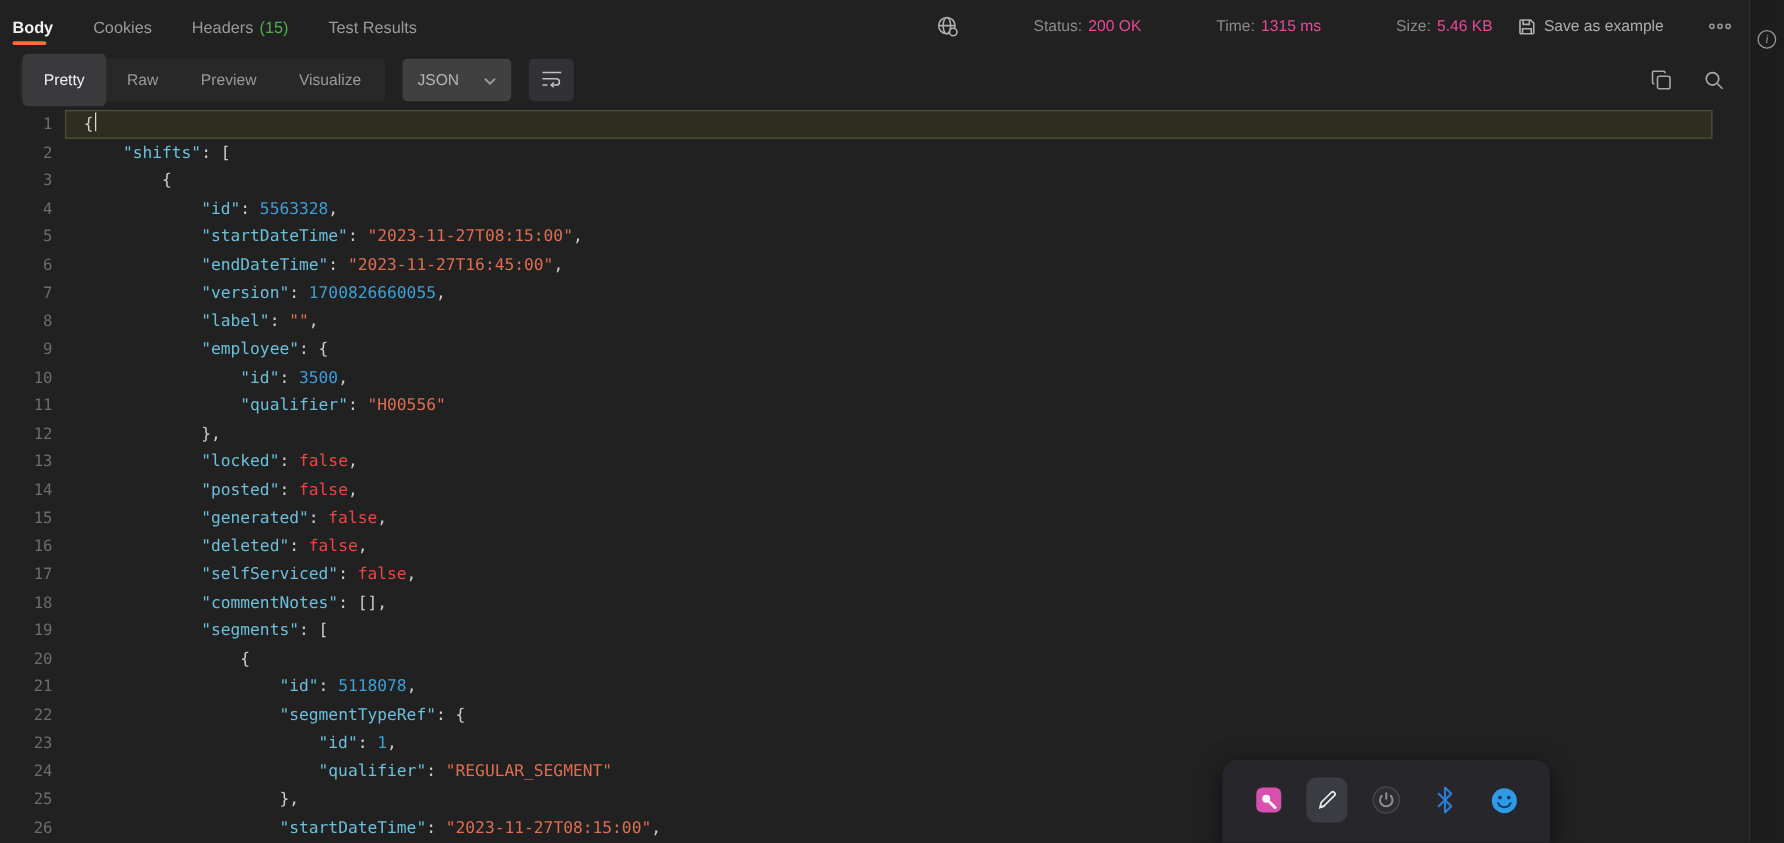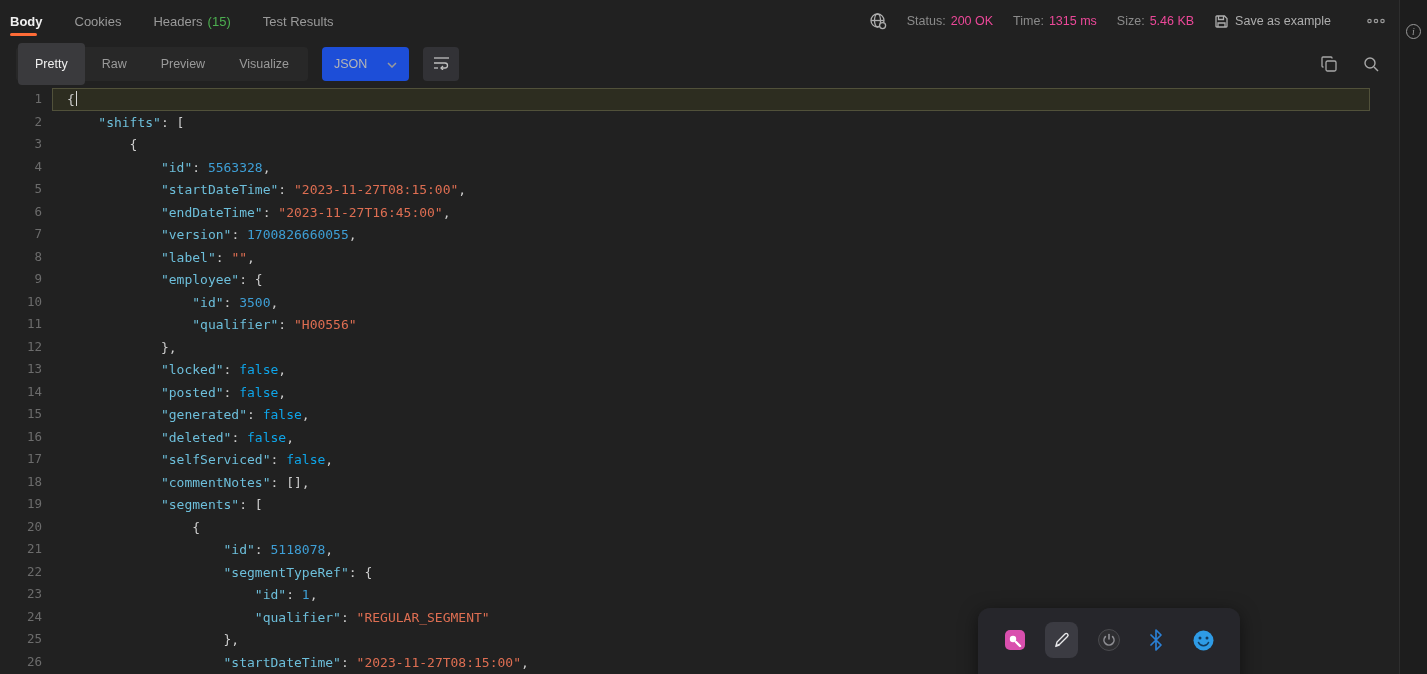--- a/index.html
+++ b/index.html
@@ -15,46 +15,46 @@
   
   .tabs-bar { height:42px; display:flex; align-items:center; padding:0 14px 0 10px; }
   .resp-tabs { display:flex; align-items:center; gap:32px; height:100%; }
   .resp-tab { position:relative; height:100%; display:flex; align-items:center; font-size:13px; color:#9a9a9a; cursor:pointer; white-space:nowrap; }
   .resp-tab.active { color:#f0f0f0; font-weight:700; }
   .resp-tab.active::after { content:""; position:absolute; left:0; right:6px; bottom:6px; height:3px; border-radius:2px; background:#ff6c37; }
   .tab-count { color:#4caf50; margin-left:5px; }
 
   .meta { margin-left:auto; display:flex; align-items:center; gap:20px; font-size:12.5px; }
   .meta-item { display:flex; align-items:center; gap:5px; white-space:nowrap; }
-  .meta-label { color:#8b8b8b; }
+  .meta-label { color:#8b8b8b;margin-left:40px; }
   .meta-value { color:#ec4899; }
   .icon-btn { display:flex; align-items:center; gap:6px; color:#aeaeae; cursor:pointer; background:none; border:none; font-size:12.5px; font-family:inherit; }
   .icon-btn svg { display:block; }
 
   
   .toolbar { height:44px; display:flex; align-items:center; padding:0 20px 0 16px; }
   .mode-group { display:flex; align-items:center; background:#282828; border-radius:4px; padding:2px; height:34px; }
   .mode-btn { border:none; background:transparent; color:#9a9a9a; font-size:12.5px; font-family:inherit; padding:7px 17px; border-radius:4px; cursor:pointer; height:42px; }
   .mode-btn.active { background:#3a3a3d; color:#f0f0f0; }
-  .lang-select { margin-left:14px; display:flex; align-items:center; gap:20px; background:#1d4ed8; border-radius:4px; height:34px; padding:0 12px; color:#b5b5b5; font-size:12.5px; cursor:pointer; }
+  .lang-select { margin-left:14px; display:flex; align-items:center; gap:20px; background:#404040; border-radius:4px; height:34px; padding:0 12px; color:#b5b5b5; font-size:12.5px; cursor:pointer; }
   .wrap-btn { margin-left:14px; width:36px; height:34px; background:#323236; border:none; border-radius:4px; display:flex; align-items:center; justify-content:center; cursor:pointer; }
   .toolbar-right { margin-left:auto; display:flex; align-items:center; gap:26px; }
   .plain-icon { background:none; border:none; cursor:pointer; display:flex; align-items:center; }
 
   
   .editor { position:absolute; top:88px; left:0; right:0; bottom:0; font-family:"DejaVu Sans Mono", monospace; font-size:13px; padding-right:29px; }
   .code-row { display:flex; height:22.5px; line-height:22.5px; }
   .ln { width:52px; flex:0 0 52px; text-align:right; color:#6c6c6c; font-size:12.5px; padding-right:10px; user-select:none; }
   .code { flex:1; white-space:pre; padding-left:14px; border:1px solid transparent; }
   .code-row.active .code { background:#2d2d20; border:1px solid #51513a; }
   .tk-p { color:#cdcdcd; }
   .tk-k { color:#6dbfdb; }
   .tk-n { color:#3e9fd6; }
   .tk-s { color:#de6e52; }
-  .tk-b { color:#0ea5e9;margin-top:44px; }
+  .tk-b { color:#ef4444;margin-top:44px; }
   .cursor { display:inline-block; width:1.5px; height:15px; background:#d8d8d8; vertical-align:-2px; margin-left:1px; }
 
   
   .right-rail { position:absolute; top:0; right:0; width:28px; height:100%; background:#1d1d1d; border-left:1px solid #2e2e2e; display:flex; justify-content:center; padding-top:24px; }
   .info-icon { width:15px; height:15px; border:1.4px solid #9a9a9a; border-radius:50%; color:#9a9a9a; font-size:10px; line-height:13px; text-align:center; font-family:"Liberation Serif", serif; font-style:italic; cursor:pointer; }
 
   
   .dock { position:absolute; left:978px; top:608px; width:262px; height:80px; background:rgba(38,38,43,0.97); border-radius:12px; box-shadow:0 4px 18px rgba(0,0,0,0.5); display:flex; align-items:flex-start; gap:14px; padding:14px 20px; }
   .dock-slot { width:36px; height:36px; border-radius:8px; display:flex; align-items:center; justify-content:center; cursor:pointer; }
   .dock-slot.active { background:#3b3b42; }

